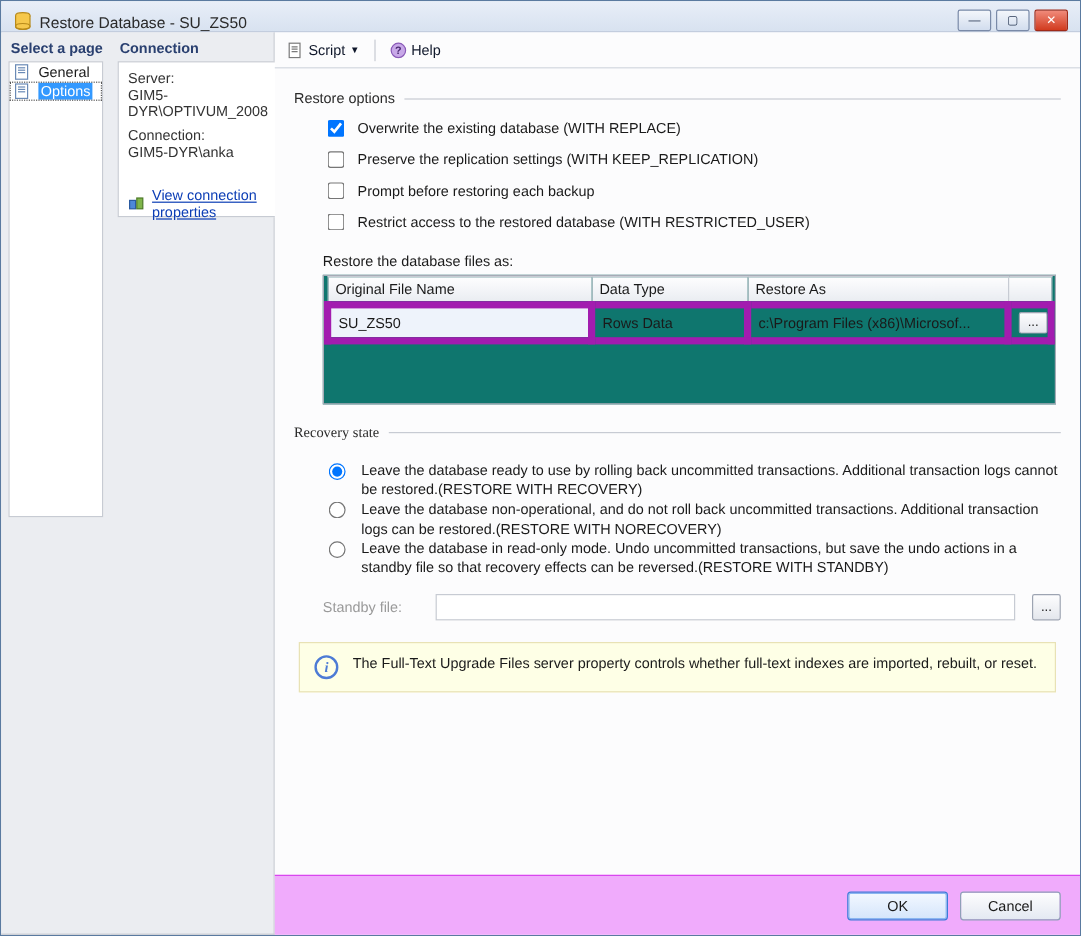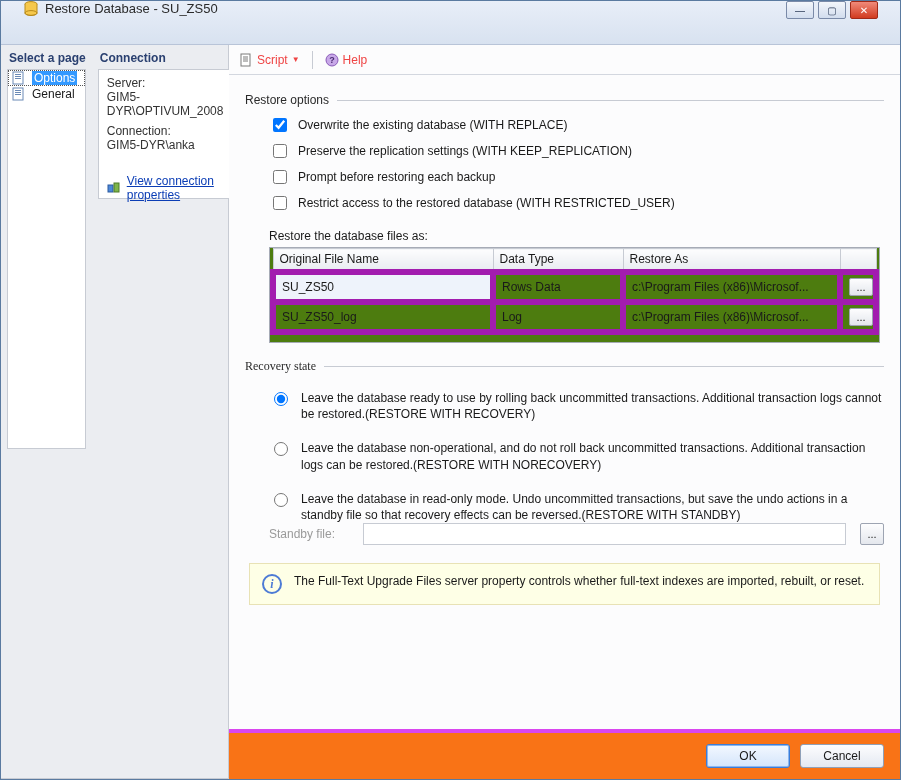--- a/index.html
+++ b/index.html
@@ -1,21 +1,21 @@
 <!DOCTYPE html>
 <html><head>
 <meta charset="utf-8">
 <style>
   * { box-sizing: border-box; }
   html, body { margin: 0; padding: 0; font-family: "Segoe UI", Tahoma, sans-serif; font-size: 12px; color: #1a1a1a; }
   body { background: #fff; width: 901px; height: 780px; overflow: hidden; }
 
   
   .window { width: 901px; height: 780px; border: 1px solid #5a7aa0; background: #f6f8fb; display: flex; flex-direction: column; }
-  .titlebar { height: 44px; background: linear-gradient(#e8eef8, #d8e2f0); display: flex; align-items: flex-start; padding: 0 22px; border-bottom: 1px solid #b8c4d8; }
+  .titlebar { height: 26px; background: linear-gradient(#e8eef8, #d8e2f0); display: flex; align-items: flex-end; padding: 0 10px; border-bottom: 1px solid #b8c4d8; }
   .titlebar .db-icon { width: 16px; height: 16px; margin-right: 6px; display:inline-flex; align-items:center; justify-content:center;}
   .titlebar .title { flex: 1; color: #2a2a2a; font-size: 13px; }
   .winbtns { display: flex; gap: 4px; }
   .winbtn { width: 28px; height: 18px; border: 1px solid #7a8aa8; border-radius: 2px; background: linear-gradient(#f3f6fb,#d2ddee); display:flex; align-items:center; justify-content:center; font-size:10px; color:#2a3a56; }
   .winbtn.close { background: linear-gradient(#f08a7a,#d13b1f); color:#fff; border-color:#a02a18; }
 
   .body { flex: 1; display: flex; min-height: 0; }
 
   
   .sidebar { width: 228px; background: #ebedf1; border-right: 1px solid #c7cbd3; display:flex; flex-direction:row; }
@@ -29,52 +29,52 @@
   .conn-box { background:#fff; border:1px solid #c7cbd3; padding:6px 8px; height:130px; display:flex; flex-direction:column; justify-content:space-between;}
   .conn-box .label { color:#333; }
   .conn-box .val { color:#333; margin-bottom:6px;}
   .conn-link { color:#0b3db5; text-decoration:underline; display:flex; align-items:center; gap:6px;margin-top:16px; }
   .progress-box { background:#fff; border:1px solid #c7cbd3; padding:4px; height:80px; display:flex; align-items:flex-start; gap:10px;}
   .spinner { width:24px; height:24px; border:3px dotted #ccc; border-radius:50%; }
 
   
   .main { flex:1; background:#fcfcfd; display:flex; flex-direction:column; min-width:0; }
   .toolbar { height:30px; border-bottom:1px solid #d3d7df; display:flex; align-items:center; gap:12px; padding:0 10px;}
-  .tool { display:flex; align-items:center; gap:4px; color:#ef4444; }
+  .tool { display:flex; align-items:center; gap:4px; color:#0f172a; }
   .content { flex:1; padding: 12px 16px 8px 16px; overflow:hidden; display:flex; flex-direction:column; }
 
   .group-label { color:#2a2a2a; display:flex; align-items:center; gap:8px; margin:6px 0 8px 0;}
   .group-label .line { flex:1; height:1px; background:#c7cbd3; }
 
   .opts { padding-left: 24px; display:flex; flex-direction:column; gap:6px; margin-bottom:16px;}
   .chk { display:flex; align-items:center; gap:8px; }
   .chk input { width:14px; height:14px; }
 
   .files-label { padding-left:24px; margin-bottom:4px; }
-  .grid { margin-left:24px; border:1px solid #a6abb6; background:#4d7c0f; height:96px; width: calc(100% - 28px); overflow:hidden;}
+  .grid { margin-left:24px; border:1px solid #a6abb6; background:#0f766e; height:108px; width: calc(100% - 28px); overflow:hidden;}
   .grid table { width:100%; border-collapse:collapse; table-layout:fixed;}
   .grid th { text-align:left; font-weight:normal; background:linear-gradient(#fdfdfe,#e9ecf1); border:1px solid #c7cbd3; padding:3px 6px; white-space:nowrap; overflow:hidden;}
   .grid td { border:6px solid #a21caf; padding:3px 6px; white-space:nowrap; overflow:hidden; text-overflow:ellipsis;}
   .grid tr.sel td:first-child { background:#eef3fb; }
   .browse-btn { width:24px; height:18px; border:1px solid #9da4b2; background:linear-gradient(#fdfdfe,#e4e7ed); border-radius:2px; display:inline-flex; align-items:center; justify-content:center; font-size:11px; }
 
-  .radios { padding-left:24px; display:flex; flex-direction:column; gap:18px; margin-top:8px;}
+  .radios { padding-left:24px; display:flex; flex-direction:column; margin-top:8px;}
   .rad { display:flex; gap:10px; align-items:flex-start;}
   .rad input { margin-top:2px; width:14px; height:14px;}
   .rad .txt { flex:1; line-height:1.35; }
 
-  .standby { padding-left:24px; display:flex; align-items:center; gap:14px; }
+  .standby { padding-left:24px; display:flex; align-items:center; gap:14px; margin-top:14px;}
   .standby .lbl { color:#9a9a9a; width:80px;}
   .standby input[type=text] { flex:1; height:22px; border:1px solid #c7cbd3; background:#fff; padding:0 4px;}
   .standby .browse-btn { height:22px; }
 
   .info { margin:18px 4px 0 4px; border:1px solid #e8e2b5; background:#feffe6; padding:10px 12px; display:flex; gap:12px; align-items:flex-start;}
   .info .i { width:20px; height:20px; border-radius:50%; border:2px solid #4d7bd5; color:#4d7bd5; display:flex; align-items:center; justify-content:center; font-weight:bold; font-family:Georgia,serif; font-style:italic; flex-shrink:0;}
 
-  .footer { height:50px; border-top:4px solid #d946ef; display:flex; align-items:center; justify-content:flex-end; gap:10px; padding:0 16px; background:#f97316;}
+  .footer { height:50px; border-top:1px solid #d946ef; display:flex; align-items:center; justify-content:flex-end; gap:10px; padding:0 16px; background:#f0abfc;}
   .btn { min-width:84px; height:24px; border:1px solid #8fa0b8; border-radius:3px; background:linear-gradient(#fdfdfe,#e4e9f2); display:flex; align-items:center; justify-content:center; }
   .btn.primary { border-color:#3b7dd8; box-shadow:0 0 0 1px #8ab6f0 inset; background:linear-gradient(#f3f8ff,#d4e5fb);}
 </style>
 </head>
 <body>
 
 <div class="window">
 
   <div class="titlebar">
     <span class="db-icon">
@@ -91,41 +91,41 @@
       <div class="winbtn close">✕</div>
     </div>
   </div>
 
   <div class="body">
 
     <div class="sidebar">
       <div class="side-section" style="flex:0 0 auto;">
         <div class="side-header">Select a page</div>
         <div class="page-list">
+          <div class="page-item">
+            <span class="mini-icon">
+              <svg width="14" height="14" viewBox="0 0 14 14">
+                  <rect x="1" y="1" width="10" height="12" fill="#fff" stroke="#6a8ab6"></rect>
+                  <rect x="3" y="3" width="6" height="1" fill="#6a8ab6"></rect>
+                  <rect x="3" y="5" width="6" height="1" fill="#6a8ab6"></rect>
+                  <rect x="3" y="7" width="6" height="1" fill="#6a8ab6"></rect>
+                </svg>
+            </span>
+            <span class="lbl">General</span>
+          </div>
           <div class="page-item selected">
             <span class="mini-icon">
               <svg width="14" height="14" viewBox="0 0 14 14">
                   <rect x="1" y="1" width="10" height="12" fill="#fff" stroke="#6a8ab6"></rect>
                   <rect x="3" y="3" width="6" height="1" fill="#6a8ab6"></rect>
                   <rect x="3" y="5" width="6" height="1" fill="#6a8ab6"></rect>
                   <rect x="3" y="7" width="6" height="1" fill="#6a8ab6"></rect>
                 </svg>
             </span>
             <span class="lbl">Options</span>
-          </div>
-          <div class="page-item">
-            <span class="mini-icon">
-              <svg width="14" height="14" viewBox="0 0 14 14">
-                  <rect x="1" y="1" width="10" height="12" fill="#fff" stroke="#6a8ab6"></rect>
-                  <rect x="3" y="3" width="6" height="1" fill="#6a8ab6"></rect>
-                  <rect x="3" y="5" width="6" height="1" fill="#6a8ab6"></rect>
-                  <rect x="3" y="7" width="6" height="1" fill="#6a8ab6"></rect>
-                </svg>
-            </span>
-            <span class="lbl">General</span>
           </div>
         </div>
       </div>
 
       <div class="side-section">
         <div class="side-header">Connection</div>
         <div class="conn-box">
           <div>
             <div class="label">Server:</div>
             <div class="val">GIM5-DYR\OPTIVUM_2008</div>
@@ -219,26 +219,20 @@
               <th></th>
             </tr>
               </thead>
             <tbody>
               <tr class="sel">
                 <td>SU_ZS50</td>
                 <td>Rows Data</td>
                 <td>c:\Program Files (x86)\Microsof...</td>
                 <td><div class="browse-btn">...</div></td>
               </tr>
-              <tr>
-                <td>SU_ZS50_log</td>
-                <td>Log</td>
-                <td>c:\Program Files (x86)\Microsof...</td>
-                <td><div class="browse-btn">...</div></td>
-              </tr>
             </tbody>
           </table>
         </div>
 
         <div class="group-label" style="margin-top:16px;font-family:Liberation Serif, serif;">
           <span>Recovery state</span>
           <div class="line"></div>
         </div>
         <div class="radios">
           <label class="rad">

